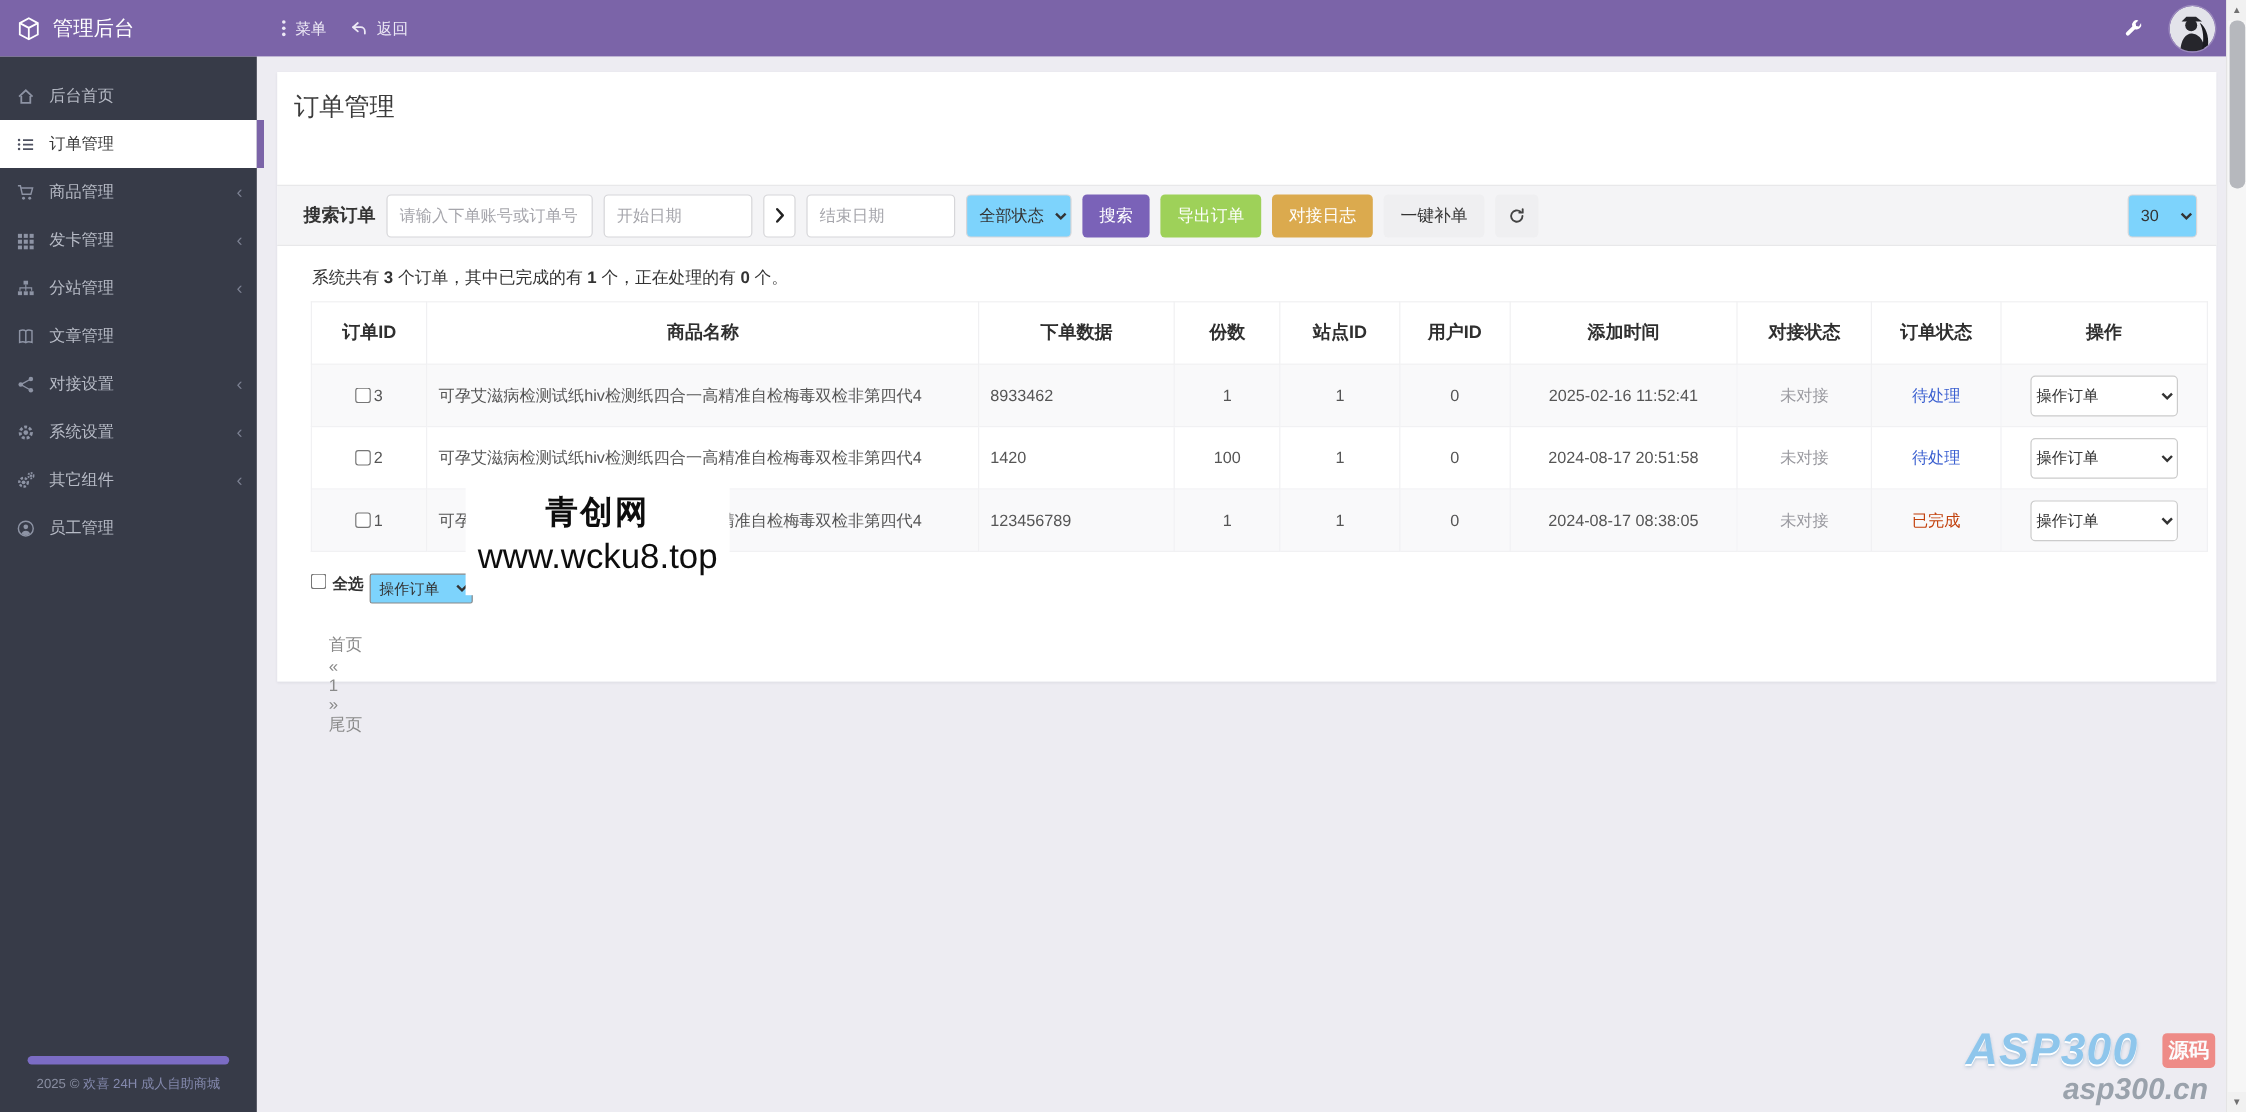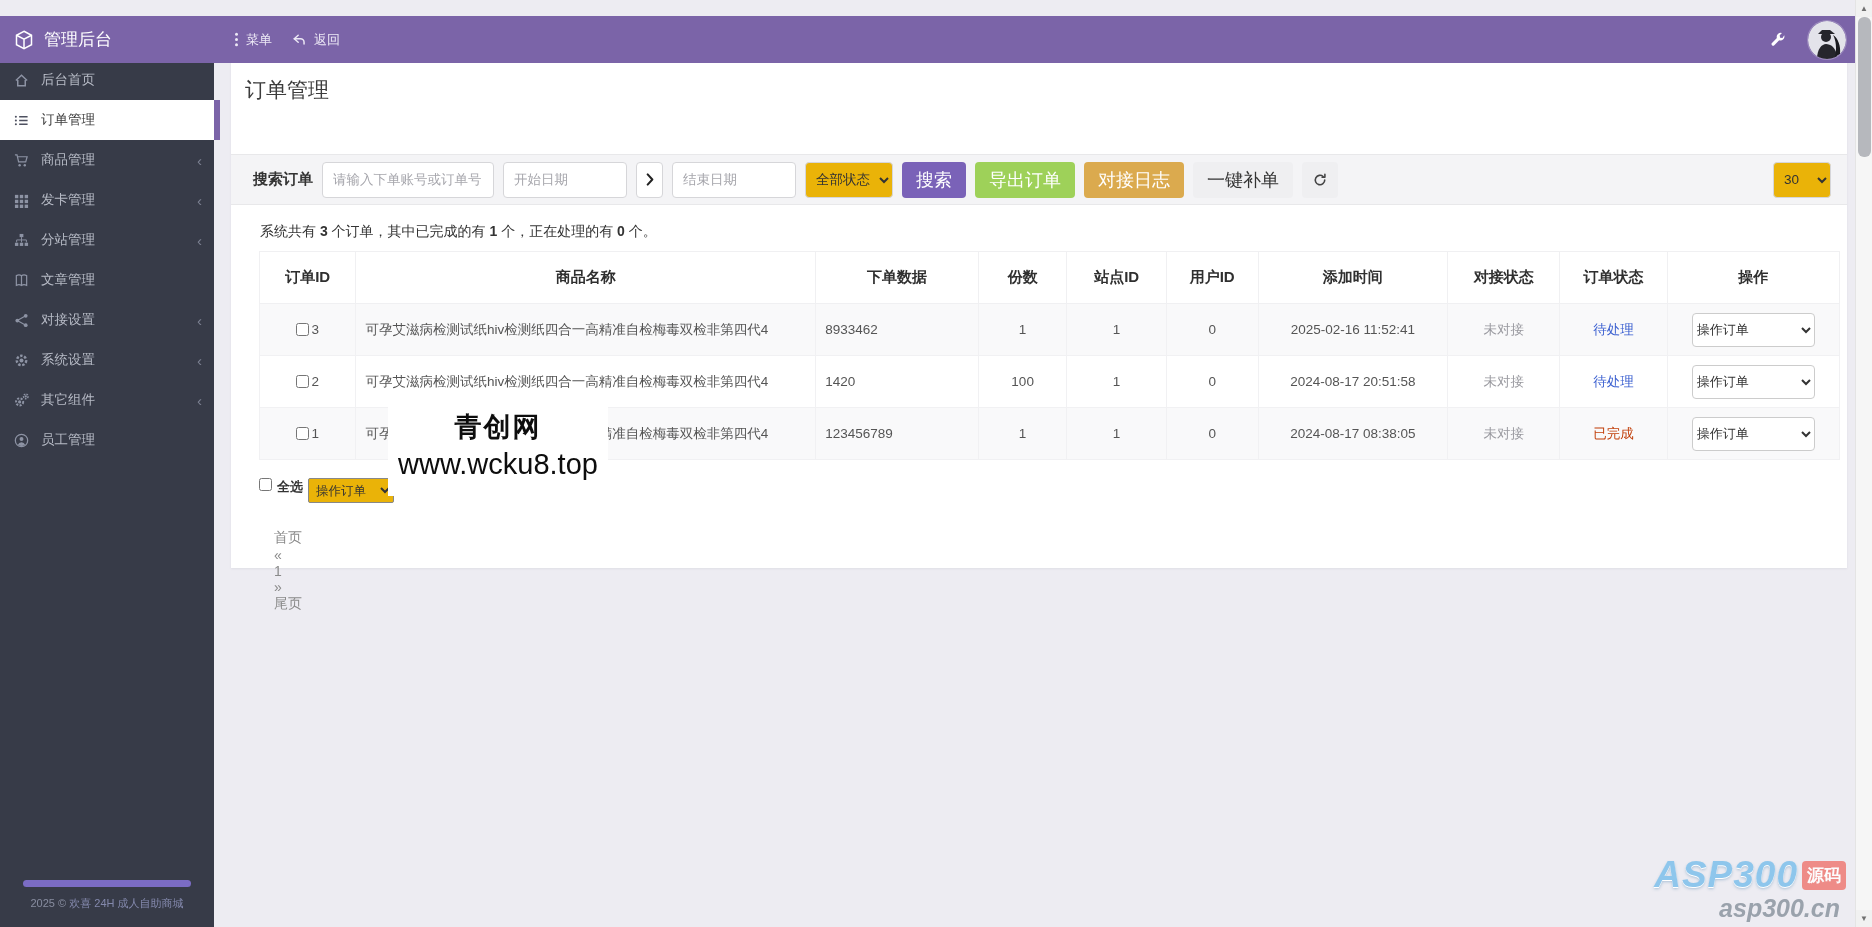--- a/index.html
+++ b/index.html
@@ -6,21 +6,21 @@
   html,body { width:1872px; height:927px; }
   body {
     position: relative;
     font-family: "Liberation Sans", "DejaVu Sans", sans-serif;
     background:#edecf2;
     overflow: hidden;
     color:#333;
   }
   
   .topbar{
-    position:absolute; left:0; top:16px; width:1855px; height:47px;
+    position:absolute; left:0; top:0; width:1855px; height:47px;
     background:#7b64a8; display:flex; align-items:center; z-index:5;
   }
   .brand{ width:214px; padding-left:14px; display:flex; align-items:center; gap:10px;
           color:#fff; font-size:17px; cursor:pointer;}
   .top-item{ display:flex; align-items:center; gap:7px; color:#ece8f5; font-size:13px;
              margin-left:20px; cursor:pointer; }
   .top-item:first-of-type{ margin-left:19px; }
   .top-spacer{ flex:1; }
   .top-icon-btn{ color:#fff; margin-right:22px; cursor:pointer; display:flex; align-items:center;}
   .avatar{ width:38px; height:38px; border-radius:50%; overflow:hidden; margin-right:9px;
@@ -60,25 +60,25 @@
             padding:0 16px 0 22px; }
   .tb-label{ font-size:15px; font-weight:bold; color:#333; white-space:nowrap; }
   .toolbar input{ height:36px; border:1px solid #d6d6d9; border-radius:4px; padding:0 10px;
                   font-size:13.5px; color:#333; background:#fff; outline:none;
                   font-family:inherit;}
   .toolbar input::placeholder{ color:#a6a6ac; }
   .in-keyword{ width:172px; } .in-date{ width:124px; }
   .date-sep{ width:27px; height:36px; border:1px solid #d6d6d9; border-radius:4px; background:#fff;
              display:flex; align-items:center; justify-content:center; color:#222;}
   .toolbar select, .bulk select{
-      height:36px; border:1px solid #d6d6d9; border-radius:4px; background:#eab308; color:#333;
+      height:36px; border:1px solid #d6d6d9; border-radius:4px; background:#7dd3fc; color:#333;
       font-size:13.5px; padding:0 6px; outline:none; font-family:inherit;}
   .sel-status{ width:88px; }
   .sel-psize{ width:58px; margin-left:auto; }
-  .btn{ height:36px; border:none; border-radius:4px; padding:0 14px; font-size:18px;
+  .btn{ height:36px; border:none; border-radius:4px; padding:0 14px; font-size:14px;
         cursor:pointer; white-space:nowrap; font-family:Liberation Serif, serif;text-align:right;}
   .btn-purple{ background:#7a62b8; color:#fff; }
   .btn-green{ background:#9ed159; color:#fff; }
   .btn-orange{ background:#dbaa4e; color:#fff; }
   .btn-light{ background:#efeff1; color:#333; }
   .btn-refresh{ display:flex; align-items:center; padding:0 11px; color:#444;}
   
   .content{ padding:18px 7px 0 28px; }
   .summary{ font-size:14px; color:#333; margin:0 0 10px 1px; }
   .summary b{ font-weight:bold; }
@@ -103,21 +103,21 @@
                 border-color:#888;}
   .pagination{ margin:26px 0 0 2px; display:flex;flex-direction:column; }
   .pagination a{ padding:0 13px; color:#8a8a8a; font-size:14px; text-decoration:none; cursor:pointer;}
   
   .wm-center{ position:absolute; left:388px; top:399px; width:220px; height:97px; background:#fff;
               z-index:6; text-align:center; color:#0d0d0d;}
   .wm-l1{ font-size:27px; font-weight:bold; margin-top:10px; letter-spacing:2px;}
   .wm-l2{ font-size:29px; margin-top:3px; }
   .wm-asp{ position:absolute; right:26px; bottom:2px; z-index:6; text-align:right;
            font-style:italic; }
-  .asp-row{ display:flex; align-items:center; justify-content:flex-end; gap:4px;}
+  .asp-row{ display:flex; align-items:center; justify-content:flex-end; gap:20px;}
   .asp-name{ font-size:37px; font-weight:bold; color:#8ec6ec;
              text-shadow:0 1px 0 #fff, 0 2px 3px rgba(90,140,180,.45); letter-spacing:1px;}
   .asp-badge{ background:#ef7b75; color:#fff; font-size:17px; font-weight:bold; border-radius:4px;
               padding:3px 5px; opacity:.85; font-style:normal;}
   .asp-site{ font-size:25px; font-weight:bold; color:#9aa2ac; margin:-2px 6px 2px 0;}
 </style>
 </head>
 <body>
 
 <div class="topbar">

